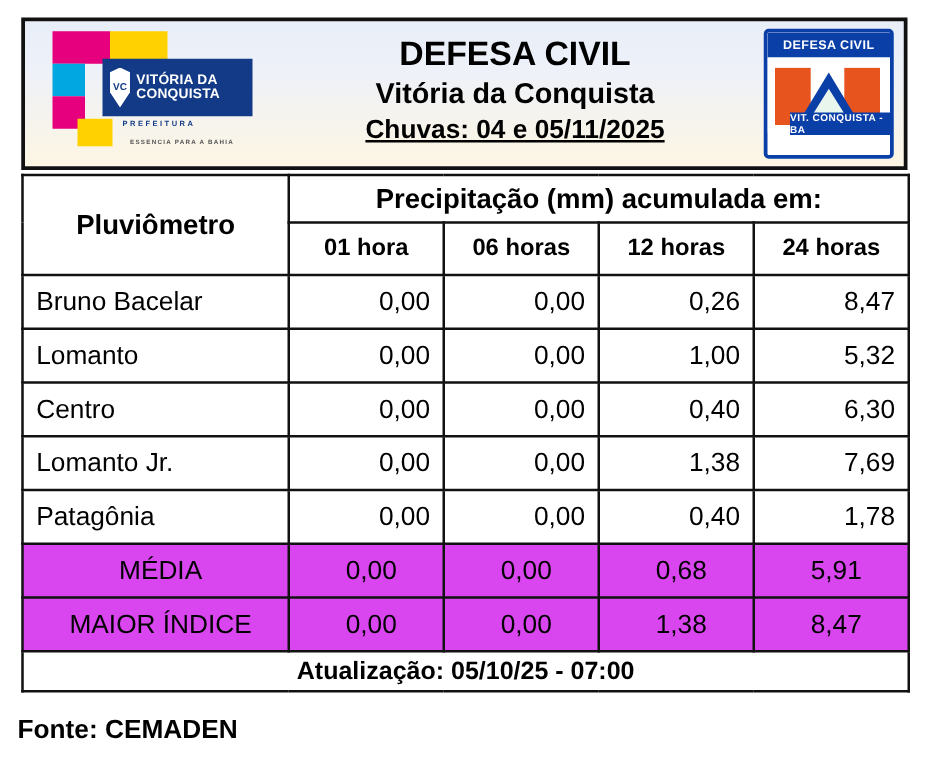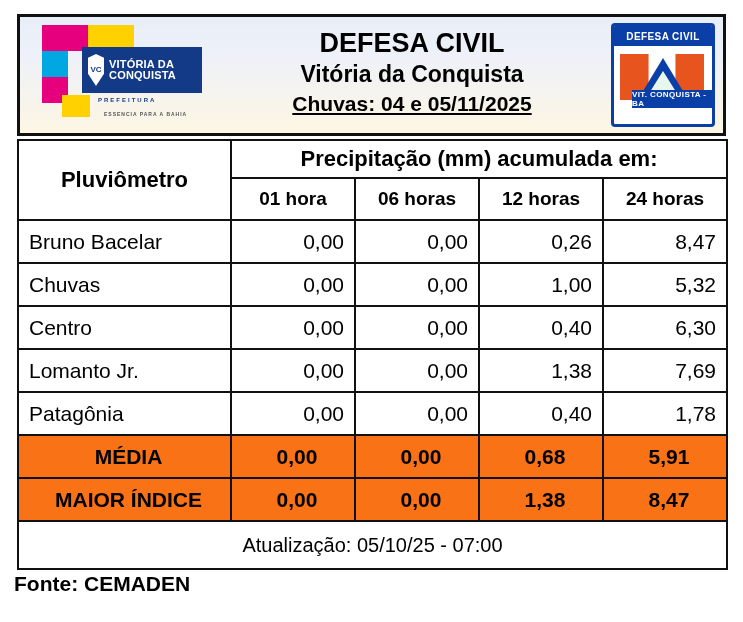--- a/index.html
+++ b/index.html
@@ -207,37 +207,37 @@
     font-size: 21px;
     text-align: left;
     height: 43px;
   }
   td.val {
     font-size: 21px;
     text-align: right;
     height: 43px;
   }
   tr.summary td {
-    background: #f97316;
-    font-weight: bold;
+    background: #d946ef;
+    font-weight: normal;
     padding-left: 18px;
   }
   tr.summary td.name {
     text-align: center;
     font-size: 21px;
   }
   tr.summary td.val {
     text-align: center;
     font-size: 21px;
   }
   td.update {
     text-align: center;
     font-size: 20px;
-    font-weight: normal;
-    height: 48px;
+    font-weight: bold;
+    height: 32px;
   }
 
   .fonte {
     position: absolute;
     left: 14px;
     top: 572px;
     font-size: 21px;
     font-weight: bold;
     color: #000;
   }
@@ -308,21 +308,21 @@
     </thead>
     <tbody>
       <tr>
         <td class="name">Bruno Bacelar</td>
         <td class="val">0,00</td>
         <td class="val">0,00</td>
         <td class="val">0,26</td>
         <td class="val">8,47</td>
       </tr>
       <tr>
-        <td class="name">Chuvas</td>
+        <td class="name">Lomanto</td>
         <td class="val">0,00</td>
         <td class="val">0,00</td>
         <td class="val">1,00</td>
         <td class="val">5,32</td>
       </tr>
       <tr>
         <td class="name">Centro</td>
         <td class="val">0,00</td>
         <td class="val">0,00</td>
         <td class="val">0,40</td>

